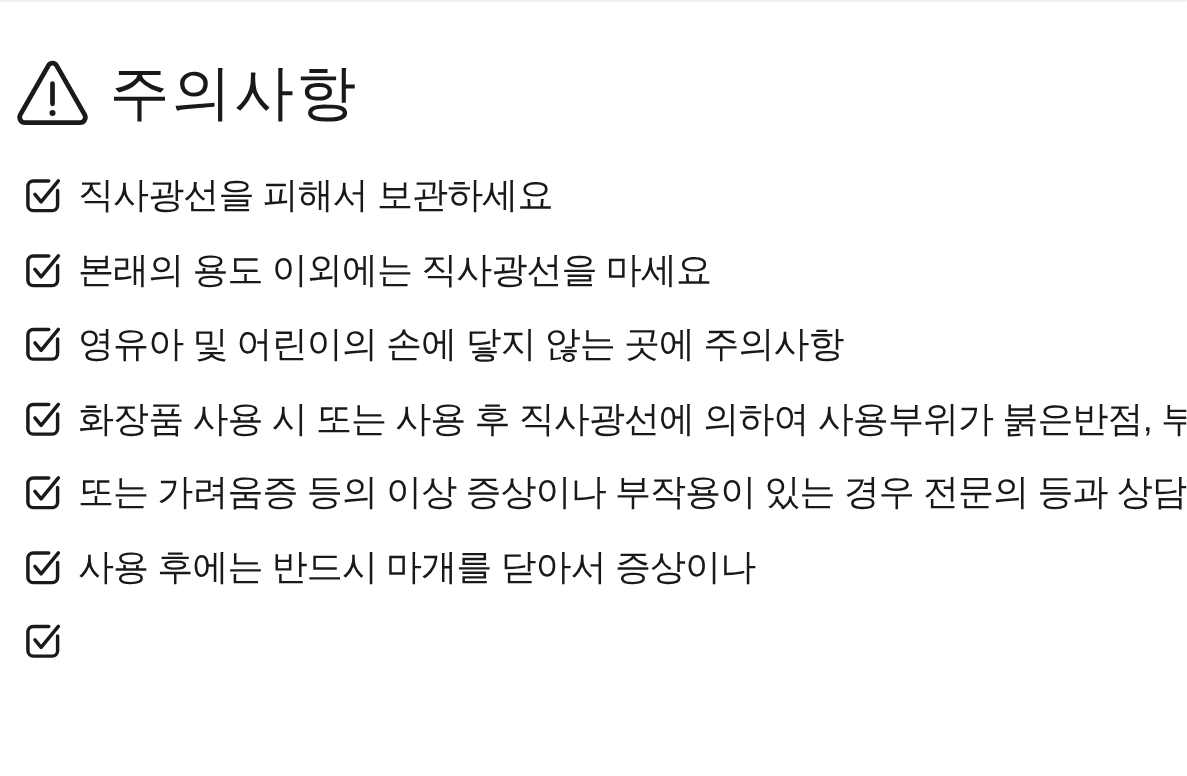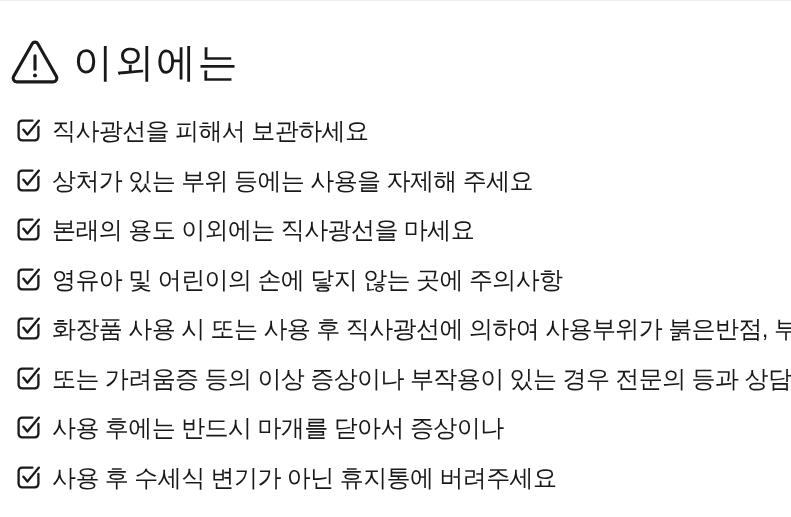--- a/index.html
+++ b/index.html
@@ -69,39 +69,31 @@
 </svg>
 
 <div class="page">
 
   <div class="header">
     <span class="warning-icon">
       <svg>
           <use href="#icon-warning-triangle"></use>
         </svg>
     </span>
-    <h1 class="page-title">이외에는</h1>
+    <h1 class="page-title">주의사항</h1>
   </div>
 
   <ul class="caution-list">
     <li class="caution-item">
       <span class="check-icon">
           <svg>
             <use href="#icon-checkbox-checked"></use>
           </svg>
         </span>
       <span class="caution-text">직사광선을 피해서 보관하세요</span>
-    </li>
-    <li class="caution-item">
-      <span class="check-icon">
-          <svg>
-            <use href="#icon-checkbox-checked"></use>
-          </svg>
-        </span>
-      <span class="caution-text">상처가 있는 부위 등에는 사용을 자제해 주세요</span>
     </li>
     <li class="caution-item">
       <span class="check-icon">
           <svg>
             <use href="#icon-checkbox-checked"></use>
           </svg>
         </span>
       <span class="caution-text">본래의 용도 이외에는 직사광선을 마세요</span>
     </li>
     <li class="caution-item">
@@ -135,17 +127,16 @@
           </svg>
         </span>
       <span class="caution-text">사용 후에는 반드시 마개를 닫아서 증상이나</span>
     </li>
     <li class="caution-item">
       <span class="check-icon">
           <svg>
             <use href="#icon-checkbox-checked"></use>
           </svg>
         </span>
-      <span class="caution-text">사용 후 수세식 변기가 아닌 휴지통에 버려주세요</span>
     </li>
   </ul>
 
 </div>
 
 </body></html>

